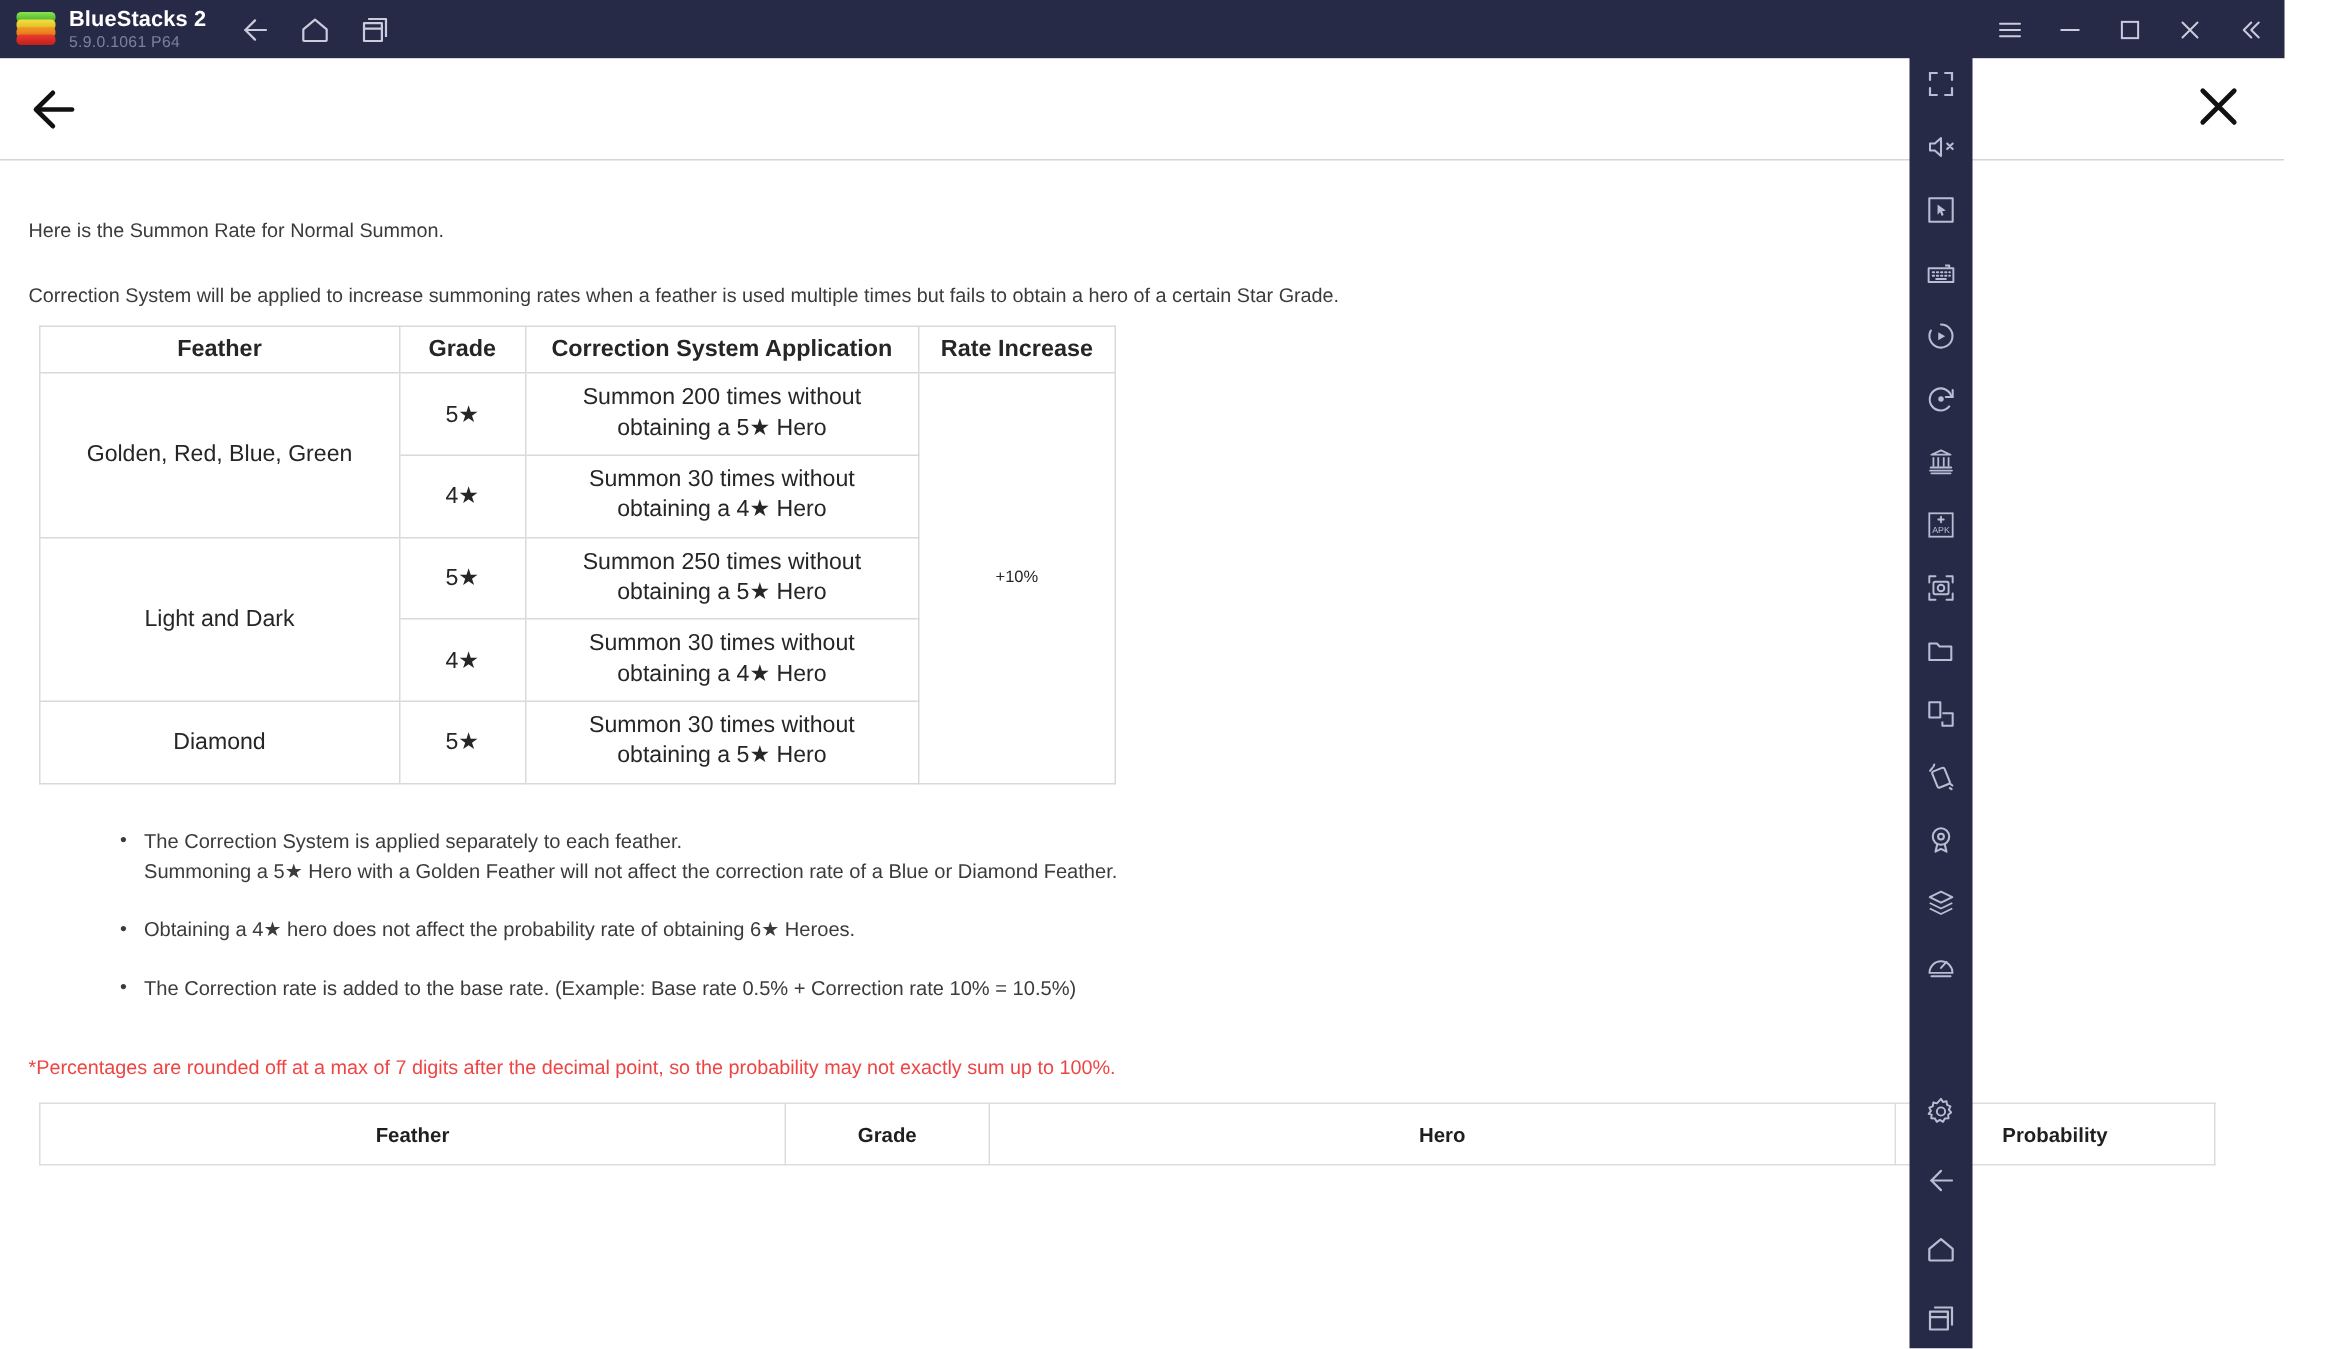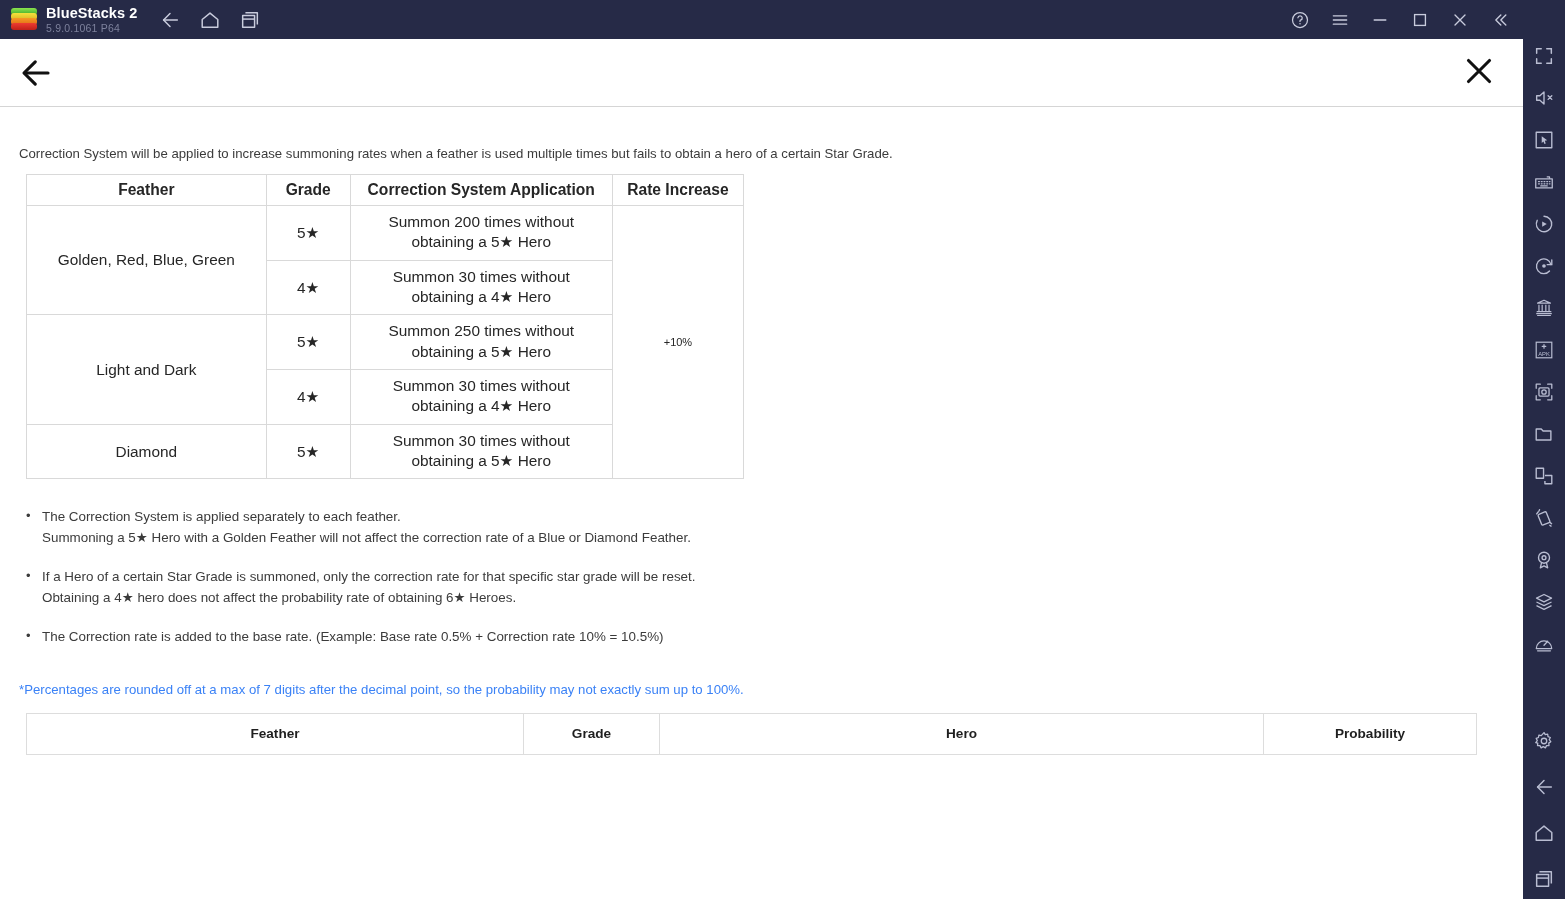--- a/index.html
+++ b/index.html
@@ -2,21 +2,21 @@
 <html><head>
 <meta charset="utf-8">
 <style>
   * { box-sizing: border-box; margin: 0; padding: 0; }
   html, body {
     width: 1565px; height: 899px;
     overflow: hidden;
     background: #ffffff;
     font-family: "Liberation Sans", sans-serif;
   }
-  #root { position: relative; width: 1565px; height: 899px; }
+  #root { position: relative; width: 1315px; height: 899px; }
 
   
   .titlebar {
     position: absolute; top: 0; left: 0;
     width: 1523px; height: 39px;
     background: #262a47;
     display: flex; align-items: center;
   }
   .bs-logo {
     width: 26px; height: 26px; margin-left: 11px; margin-right: 9px;
@@ -97,32 +97,32 @@
   }
   table.corr th { font-weight: bold; font-size: 15.6px; padding: 6px 8px; }
   table.corr td.app-cell { text-align: center; line-height: 1.32; padding: 6px 10px 7px 10px; }
   table.corr td.rate { font-size: 11px; }
   .c-feather { width: 234px; }
   .c-grade { width: 82px; }
   .c-app { width: 256px; }
   .c-rate { width: 128px; }
 
   
-  ul.notes { margin: 28px 0 0 0; padding-left: 42px; list-style: none; }
+  ul.notes { margin: 28px 0 0 16px; padding-left: 80px; list-style: none; }
   ul.notes li {
     position: relative; font-size: 13.4px; color: #3b3b3b;
     line-height: 1.56; margin-bottom: 18px;
   }
   ul.notes li:before {
     content: "•"; position: absolute; left: -16px; top: -1px;
     font-size: 13px; color: #3b3b3b;
   }
   ul.notes li .l2 { display: block; }
 
-  .footnote { font-size: 13.2px; color: #3b82f6; padding-left: 19px; margin-top: 34px; }
+  .footnote { font-size: 13.2px; color: #ef4444; padding-left: 19px; margin-top: 34px; }
 
   
   table.prob {
     border-collapse: collapse; margin: 16px 0 0 26px; width: 1450px;
     table-layout: fixed; font-size: 13.6px; color: #1f1f1f;
   }
   table.prob th, table.prob td {
     border: 1px solid #dddddd; text-align: center; font-weight: bold;
     height: 41px; padding: 0 6px;
   }
@@ -218,20 +218,21 @@
       <span class="app-close">
         <svg width="36" height="36" viewBox="0 0 24 24" fill="none" stroke="currentColor" stroke-width="2.1" stroke-linecap="round">
             <path d="M5 5l14 14M19 5L5 19"></path>
           </svg>
       </span>
     </div>
 
 
     <div class="page-body">
 
+      <div class="para p1">Here is the Summon Rate for Normal Summon.</div>
       <div class="para p2">Correction System will be applied to increase summoning rates when a feather is used multiple times but fails to obtain a hero of a certain Star Grade.</div>
 
       <table class="corr">
         <colgroup>
           <col class="c-feather">
             <col class="c-grade">
             <col class="c-app">
             <col class="c-rate">
         </colgroup>
         <thead>
@@ -284,21 +285,20 @@
           </tr>
         </tbody>
       </table>
 
       <ul class="notes">
         <li>
           <span>The Correction System is applied separately to each feather.</span>
           <span class="l2">Summoning a 5★ Hero with a Golden Feather will not affect the correction rate of a Blue or Diamond Feather.</span>
         </li>
         <li>
-          <span>If a Hero of a certain Star Grade is summoned, only the correction rate for that specific star grade will be reset.</span>
           <span class="l2">Obtaining a 4★ hero does not affect the probability rate of obtaining 6★ Heroes.</span>
         </li>
         <li>
           <span>The Correction rate is added to the base rate. (Example: Base rate 0.5% + Correction rate 10% = 10.5%)</span>
         </li>
       </ul>
 
       <div class="footnote">*Percentages are rounded off at a max of 7 digits after the decimal point, so the probability may not exactly sum up to 100%.</div>
 
       <table class="prob">

